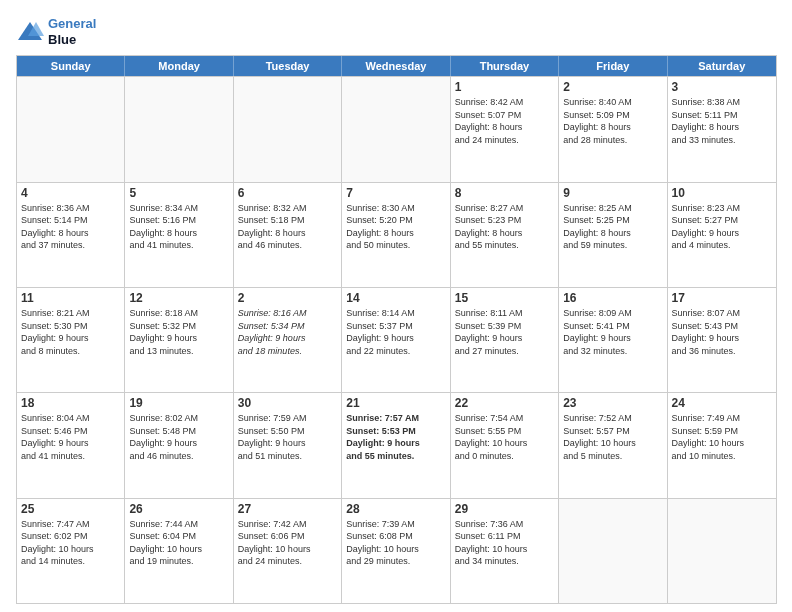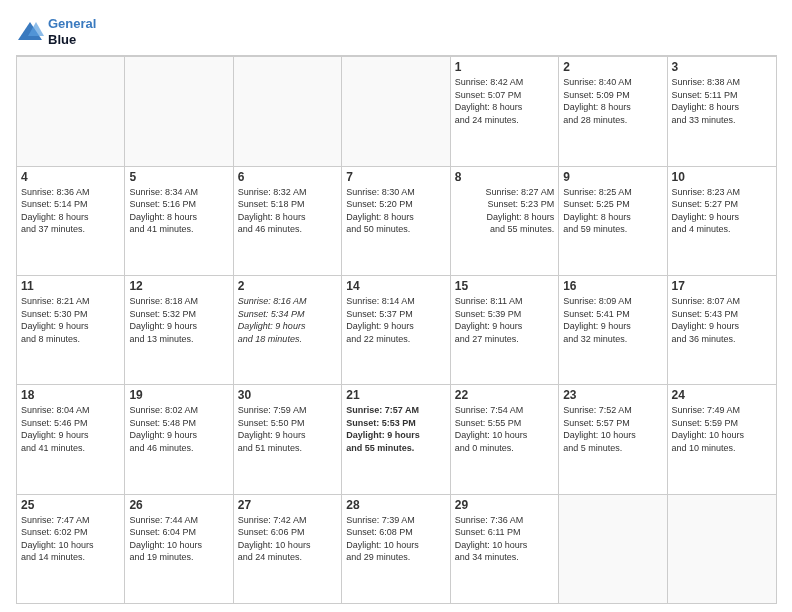--- a/index.html
+++ b/index.html
@@ -115,20 +115,29 @@
         <div style="font-size:13px;font-weight:bold;color:#0f172a;line-height:1.2;">Blue</div>
       </div>
     </div>
     <div class="title-area">
       <div class="month-title"></div>
       <div class="location-title"></div>
     </div>
   </div>
 
   <div class="calendar">
+    <div class="cal-header">
+    <div class="cal-header-cell">Sunday</div>
+        <div class="cal-header-cell">Monday</div>
+        <div class="cal-header-cell">Tuesday</div>
+        <div class="cal-header-cell">Wednesday</div>
+        <div class="cal-header-cell">Thursday</div>
+        <div class="cal-header-cell">Friday</div>
+        <div class="cal-header-cell">Saturday</div>
+      </div>
     <div class="cal-body">
     <div class="cal-row">
           <div class="cal-cell empty"></div>
           <div class="cal-cell empty"></div>
           <div class="cal-cell empty"></div>
           <div class="cal-cell empty"></div>
           <div class="cal-cell">
             <span class="day-num">1</span>
             <div class="day-info" style="white-space: pre-line;">Sunrise: 8:42 AM
 Sunset: 5:07 PM
@@ -174,21 +183,21 @@
           </div>
           <div class="cal-cell">
             <span class="day-num">7</span>
             <div class="day-info" style="white-space: pre-line;">Sunrise: 8:30 AM
 Sunset: 5:20 PM
 Daylight: 8 hours
 and 50 minutes.</div>
           </div>
           <div class="cal-cell">
             <span class="day-num">8</span>
-            <div class="day-info" style="white-space: pre-line; text-align: right;">Sunrise: 8:27 AM
+            <div class="day-info" style="white-space: pre-line;">Sunrise: 8:27 AM
 Sunset: 5:23 PM
 Daylight: 8 hours
 and 55 minutes.</div>
           </div>
           <div class="cal-cell">
             <span class="day-num">9</span>
             <div class="day-info" style="white-space: pre-line;">Sunrise: 8:25 AM
 Sunset: 5:25 PM
 Daylight: 8 hours
 and 59 minutes.</div>

